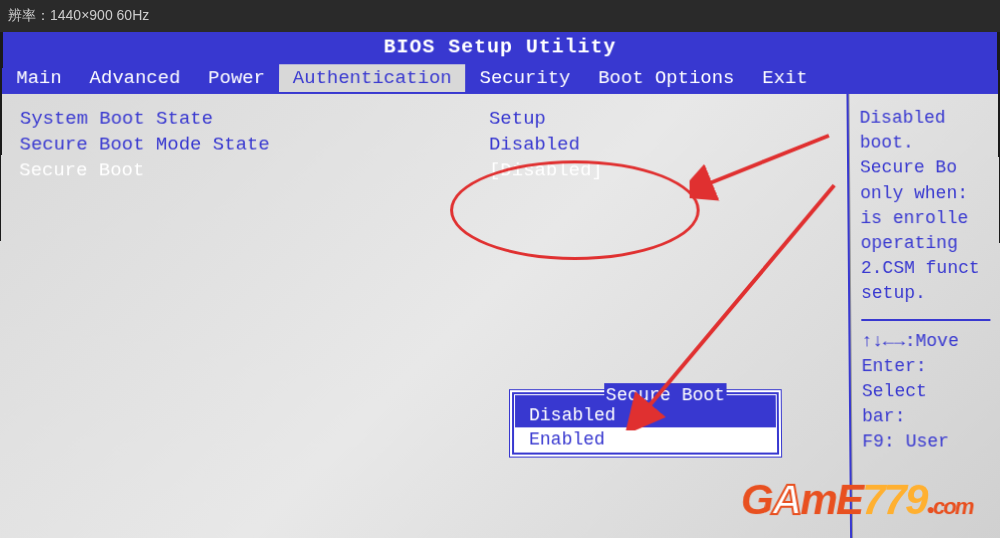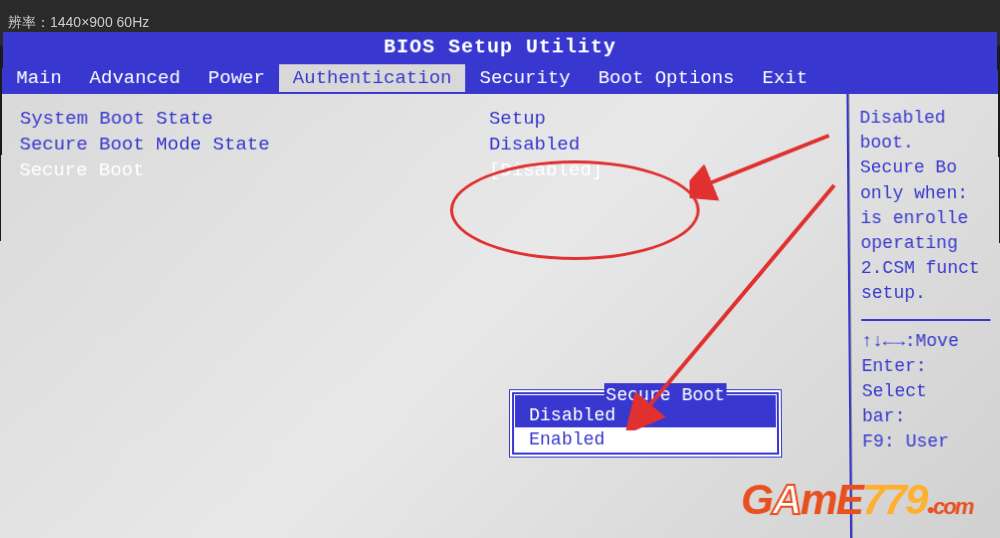--- a/index.html
+++ b/index.html
@@ -15,21 +15,21 @@
       position: relative;
       overflow: hidden;
     }
     .monitor-bezel {
       position: absolute;
       top: 0;
       left: 0;
       right: 0;
       background: #2a2a2a;
       color: #ccc;
-      padding: 14px 8px;
+      padding: 7px 8px;
       font-size: 14px;
       font-family: sans-serif;
     }
     .bios-screen {
       position: absolute;
       top: 30px;
       left: 0;
       right: 0;
       bottom: 0;
       background: linear-gradient(135deg, #d8d8d8 0%, #e8e8e8 50%, #d0d0d0 100%);

